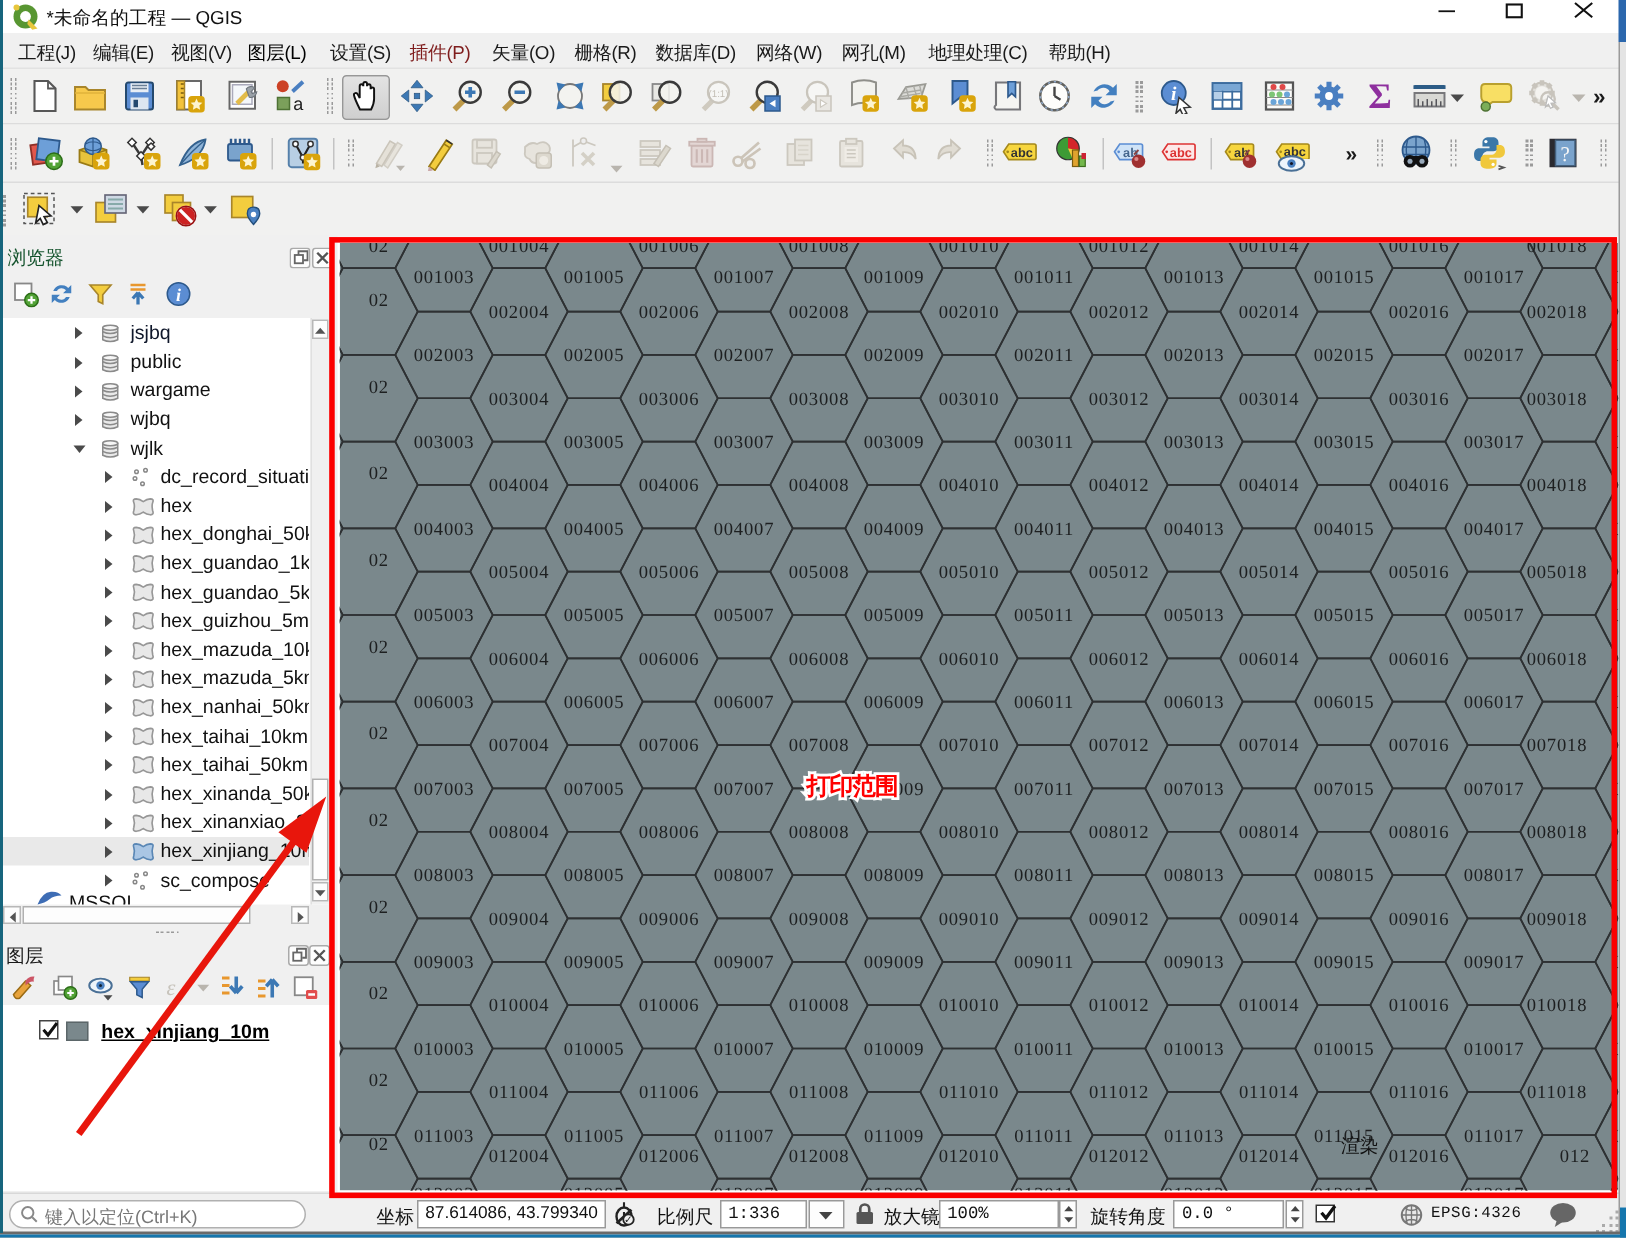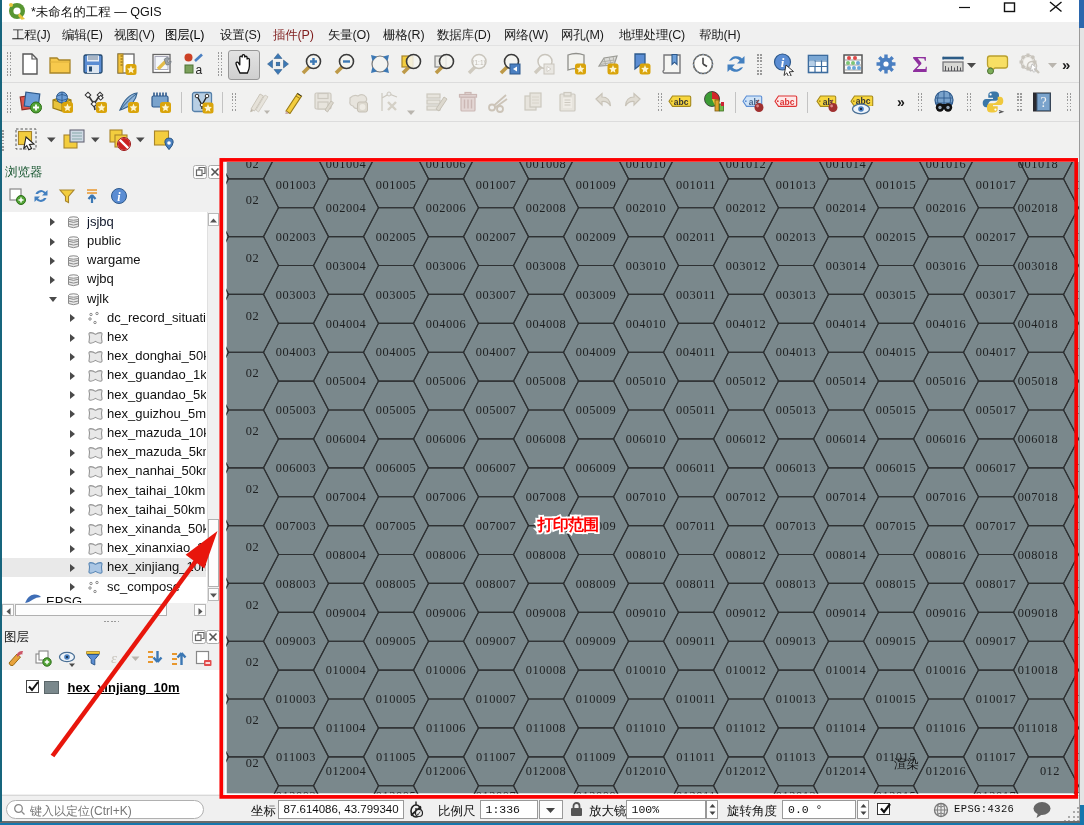--- a/index.html
+++ b/index.html
@@ -1252,21 +1252,21 @@
       <circle cx="4" cy="3.5" r="1.2"></circle>
       <circle cx="10" cy="2.5" r="1.2"></circle>
       <circle cx="3" cy="8" r="1.2"></circle>
       <circle cx="8" cy="11.5" r="1.2"></circle>
     </g>
   </svg>
 <div style="position:absolute;left:107px;top:578.5px;width:99px;height:18px;overflow:hidden;font:13px Liberation Sans;color:#111;white-space:nowrap;z-index:5">sc_compose</div>
 <svg style="position:absolute;left:24px;top:593px;z-index:5" width="18" height="11" viewBox="0 0 18 11">
     <path d="M1 10 Q4 2 10 1.5 Q15 1.2 17 4 Q12 4 9 6.5 Q6 9 1 10z" fill="#3e6db5"></path>
   </svg>
-<div style="position:absolute;left:46px;top:594px;width:60px;height:9px;overflow:hidden;font:13px Liberation Sans;color:#111;z-index:5">EPSG</div>
+<div style="position:absolute;left:46px;top:594px;width:60px;height:9px;overflow:hidden;font:13px Liberation Sans;color:#111;z-index:5">MSSQL</div>
 <div style="position:absolute;left:206.5px;top:212px;width:13px;height:391px;background:#f0f0f0;border-left:1px solid #e0e0e0;z-index:6"></div>
 <div style="position:absolute;left:207.5px;top:213px;width:11px;height:13px;background:#fdfdfd;border:1px solid #b8b8b8;z-index:7"></div>
 <svg style="position:absolute;left:209px;top:216.5px;z-index:8" width="9" height="7" viewBox="0 0 9 7">
     <path d="M1 5.5 L4.5 1.5 8 5.5z" fill="#555"></path>
   </svg>
 <div style="position:absolute;left:207.5px;top:588px;width:11px;height:13px;background:#fdfdfd;border:1px solid #b8b8b8;z-index:7"></div>
 <svg style="position:absolute;left:209px;top:591.5px;z-index:8" width="9" height="7" viewBox="0 0 9 7">
     <path d="M1 1.5 L4.5 5.5 8 1.5z" fill="#555"></path>
   </svg>
 <div style="position:absolute;left:207.5px;top:519px;width:11px;height:68px;background:#fdfdfd;border:1px solid #b0b0b0;z-index:7"></div>

